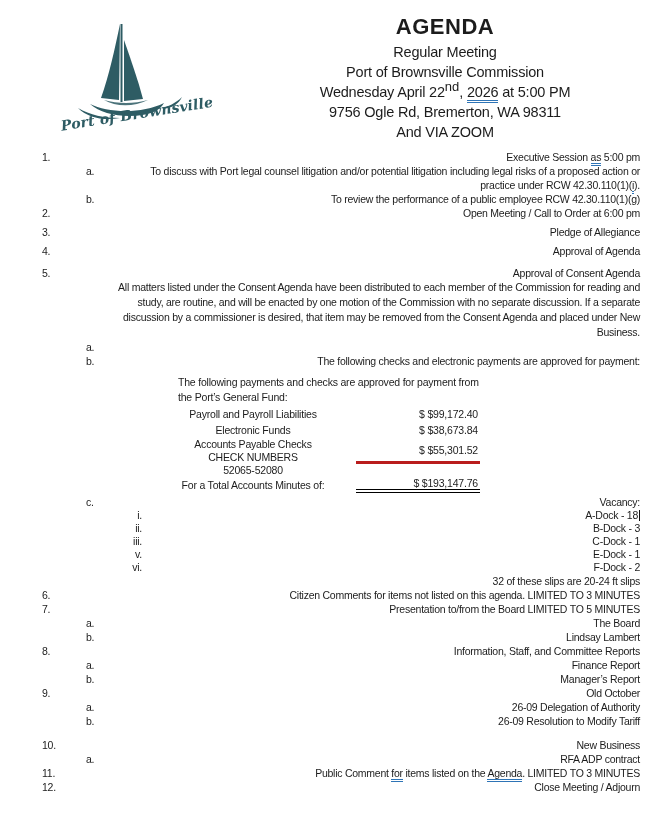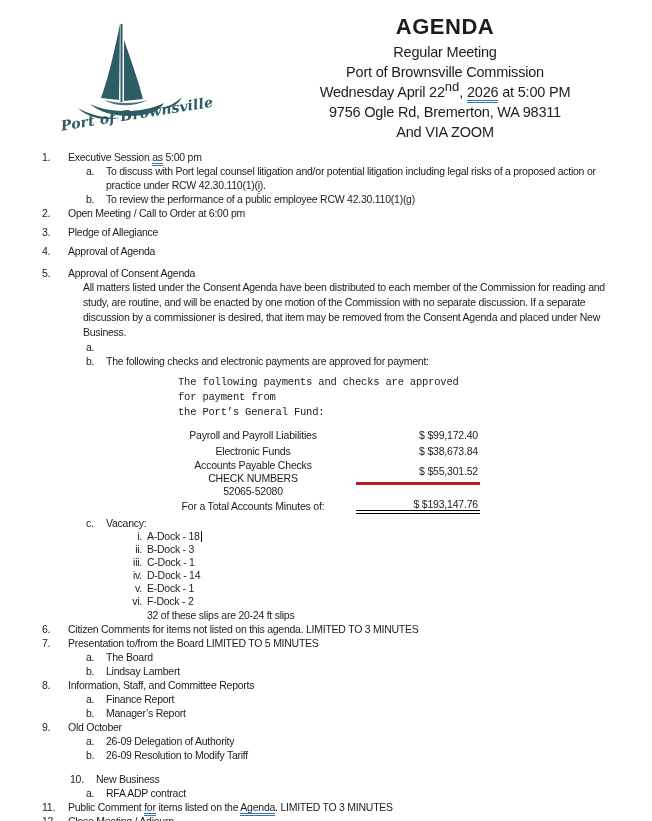--- a/index.html
+++ b/index.html
@@ -22,29 +22,29 @@
   .list{position:absolute;top:150px;left:0;width:652px;}
   .line{display:flex;line-height:14px;}
   .line.roman{line-height:13px;}
   .line.para{line-height:15px;}
   .num{flex:none;}
   .item > .num{margin-left:42px;width:26px;}
   .sub  > .num{margin-left:86px;width:20px;}
   .roman> .num{margin-left:99px;width:43px;text-align:right;margin-right:5px;}
   .para > .txt{margin-left:83px;}
   .plain> .txt{margin-left:147px;}
-  .txt{flex:1;padding-right:12px;}
+  .txt{flex:1;padding-right:12px;text-align:right;}
 
   sup{font-size:13px;letter-spacing:0;line-height:0;}
   .gram{border-bottom:3px double #2e74b6;}
   .caret{display:inline-block;width:1px;height:11px;background:#111;vertical-align:-2px;margin-left:1px;}
 
   
   .pay{margin:7px 0 2px 178px;width:302px;letter-spacing:-0.2px;}
-  .pay-intro{line-height:15px;margin-bottom:7px;font-family:Liberation Mono, monospace;}
+  .pay-intro{line-height:15px;margin-bottom:1px;}
   .pay-row{display:flex;align-items:stretch;}
   .pay-label{width:150px;text-align:center;line-height:13px;display:flex;flex-direction:column;justify-content:center;}
   .pay-amt{flex:1;margin-left:28px;padding-right:2px;display:flex;align-items:center;justify-content:flex-end;}
   .h16{height:16px}.h26{height:26px}.h13{height:13px}
   .rule-single{border-bottom:3px solid #b91c1c;}
   .rule-double{border-bottom:4px double #000;}
 </style>
 </head>
 <body>
 
@@ -157,24 +157,20 @@
       </div>
       <div class="line roman">
         <span class="num">ii.</span>
         <span class="txt"><span>B-Dock - 3</span></span>
       </div>
       <div class="line roman">
         <span class="num">iii.</span>
         <span class="txt"><span>C-Dock - 1</span></span>
       </div>
       <div class="line roman">
-        <span class="num">iv.</span>
-        <span class="txt"><span>D-Dock - 14</span></span>
-      </div>
-      <div class="line roman">
         <span class="num">v.</span>
         <span class="txt"><span>E-Dock - 1</span></span>
       </div>
       <div class="line roman">
         <span class="num">vi.</span>
         <span class="txt"><span>F-Dock - 2</span></span>
       </div>
       <div class="line plain">
         <span class="txt"><span>32 of these slips are 20-24 ft slips</span></span>
       </div>
@@ -211,21 +207,21 @@
         <span class="txt"><span>Old October</span></span>
       </div>
       <div class="line sub">
         <span class="num">a.</span>
         <span class="txt"><span>26-09 Delegation of Authority</span></span>
       </div>
       <div class="line sub">
         <span class="num">b.</span>
         <span class="txt"><span>26-09 Resolution to Modify Tariff</span></span>
       </div>
-      <div class="line item" style="margin-top: 10px; padding-left: 28px;">
+      <div class="line item" style="margin-top: 10px;">
         <span class="num">10.</span>
         <span class="txt"><span>New Business</span></span>
       </div>
       <div class="line sub">
         <span class="num">a.</span>
         <span class="txt"><span>RFA ADP contract</span></span>
       </div>
       <div class="line item">
         <span class="num">11.</span>
         <span class="txt"><span>Public Comment </span><span class="gram">for</span><span> items listed on the </span><span class="gram">Agenda</span><span>. LIMITED TO 3 MINUTES</span></span>

